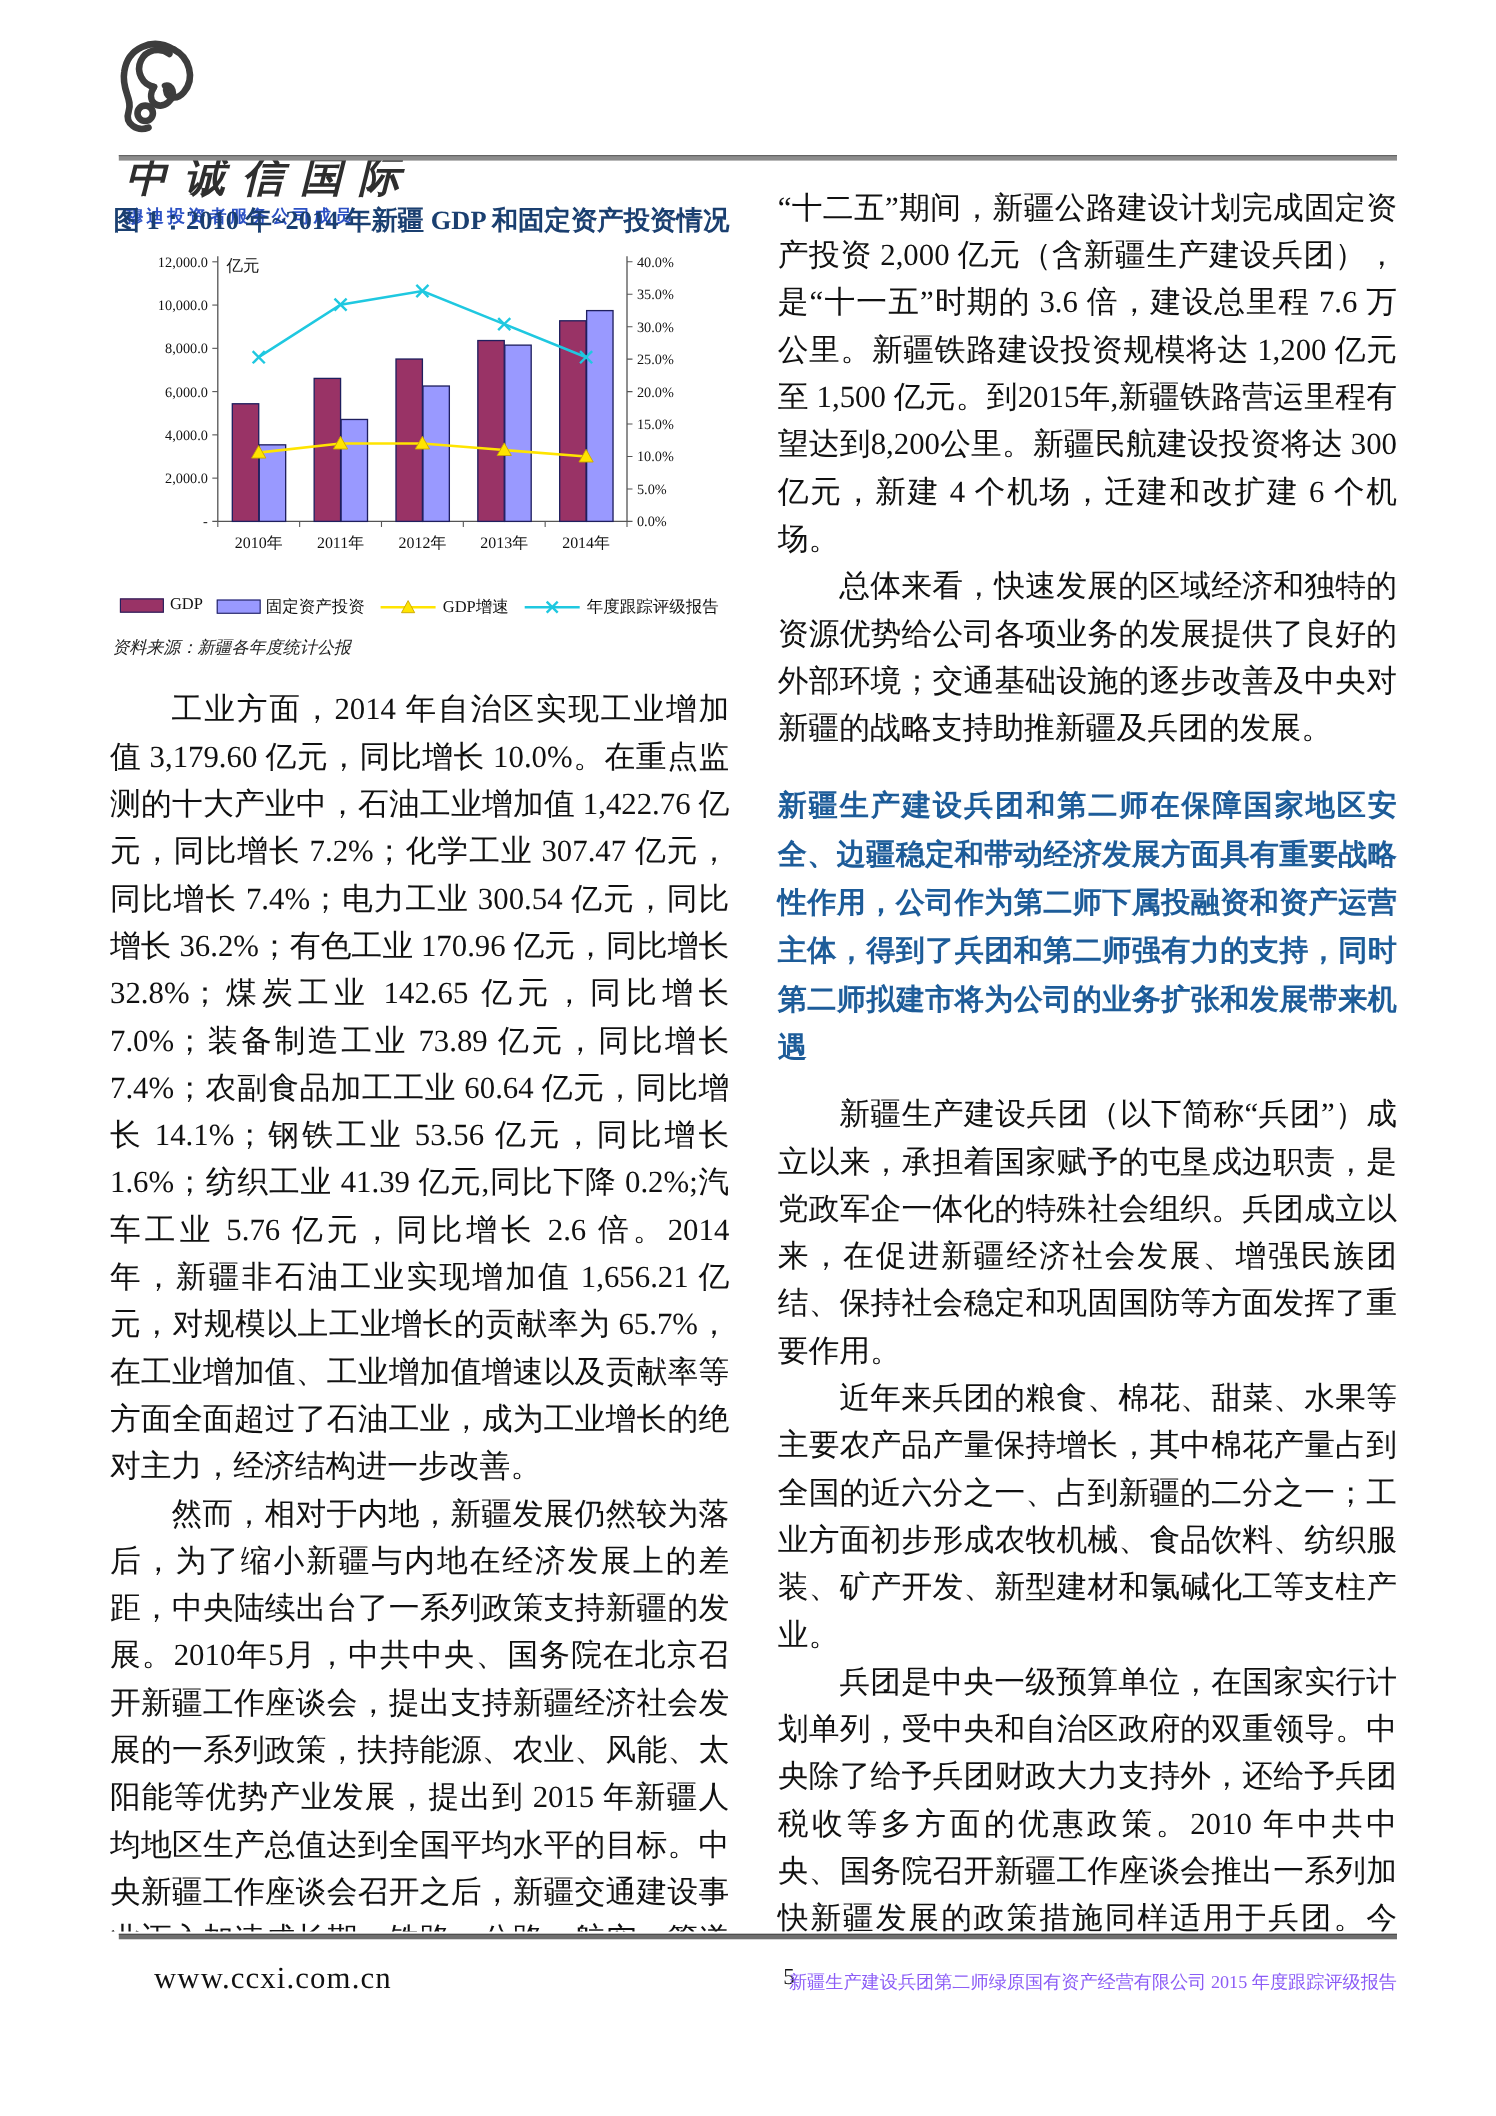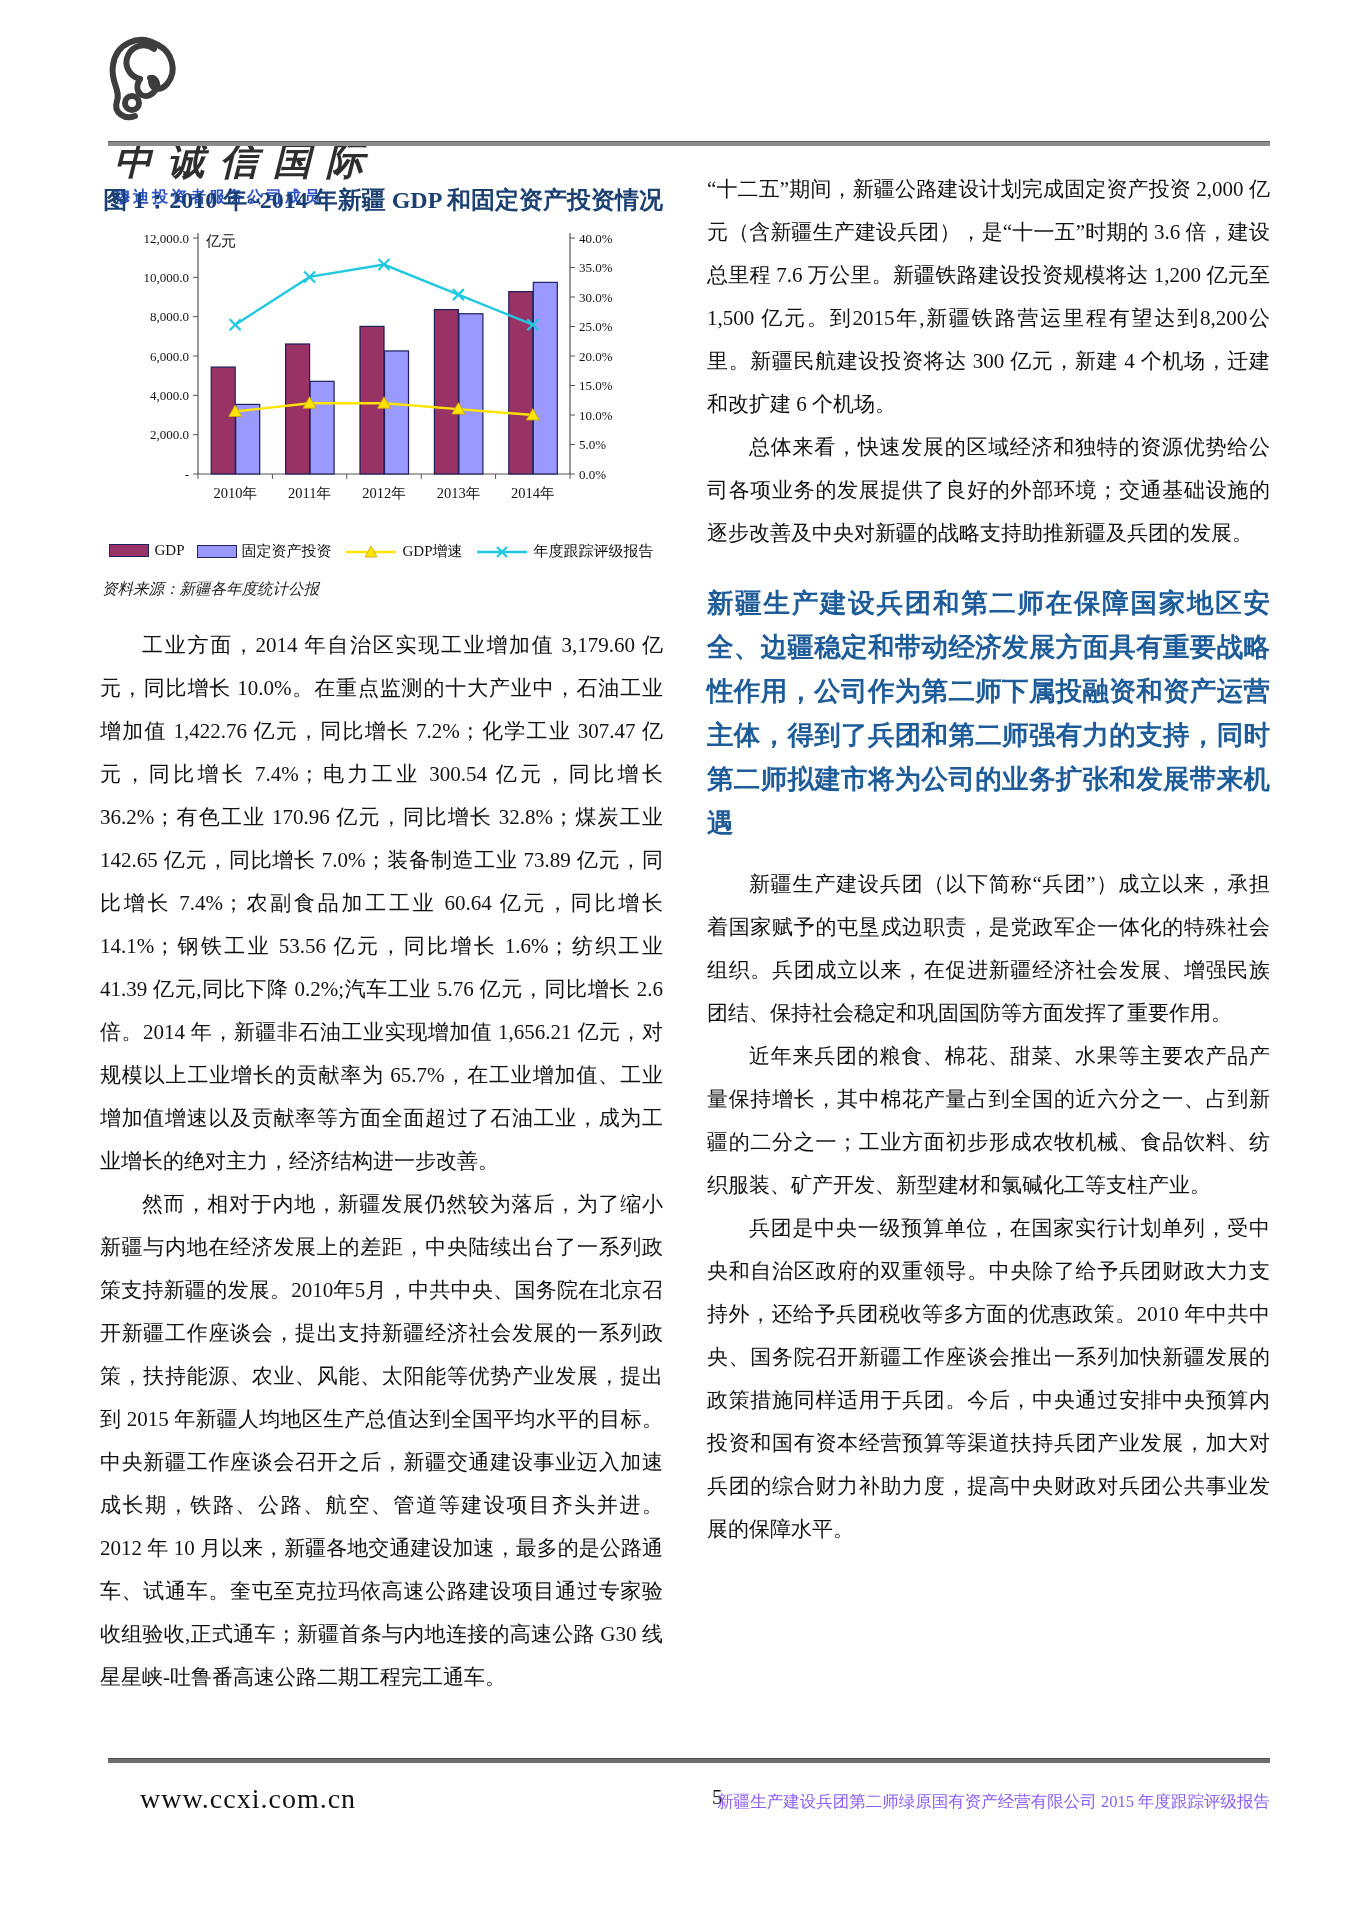--- a/index.html
+++ b/index.html
@@ -10,21 +10,21 @@
   .logo{width:82px;height:92px;flex:0 0 auto;}
   .brand{margin-left:10px;padding-top:12px;}
   .brand-name{font-weight:bold;font-size:38px;color:#2e2e2e;letter-spacing:15px;font-style:italic;}
   .brand-sub{margin-top:0;font-family:"Liberation Sans","DejaVu Sans",sans-serif;font-weight:bold;
              font-size:16px;color:#2b50c4;letter-spacing:3px;}
   .rule{position:absolute;left:108px;width:1162px;height:4px;background:#8c8c8c;border-top:1px solid #5f5f5f;}
   .header-rule{top:141px;}
   
   .columns{position:absolute;top:168px;left:100px;width:1170px;height:1588px;display:flex;gap:44px;overflow:hidden;}
   .col{width:563px;}
-  p.body-p{margin:0;font-size:21px;line-height:43px;text-align:justify;font-family:Liberation Serif, serif;}
+  p.body-p{margin:0;font-size:28px;line-height:43px;text-align:justify;font-family:Liberation Serif, serif;}
   p.indent{text-indent:2em;}
   
   figure{margin:0;padding:0;}
   .fig-title{font-size:24px;font-weight:bold;color:#1a3f70;text-align:right;margin:16px 0 8px 0;}
   .chart svg{display:block;}
   .legend{display:flex;justify-content:center;align-items:flex-start;gap:12px;font-size:15px;margin-top:0;}
   .legend-item{display:inline-flex;align-items:center;gap:5px;white-space:nowrap;}
   .swatch{display:inline-block;width:40px;height:13px;border:1.5px solid #22225e;box-sizing:border-box;}
   .fig-source{font-size:15.5px;margin:18px 0 24px 2px;color:#222;font-style:italic;}
   

